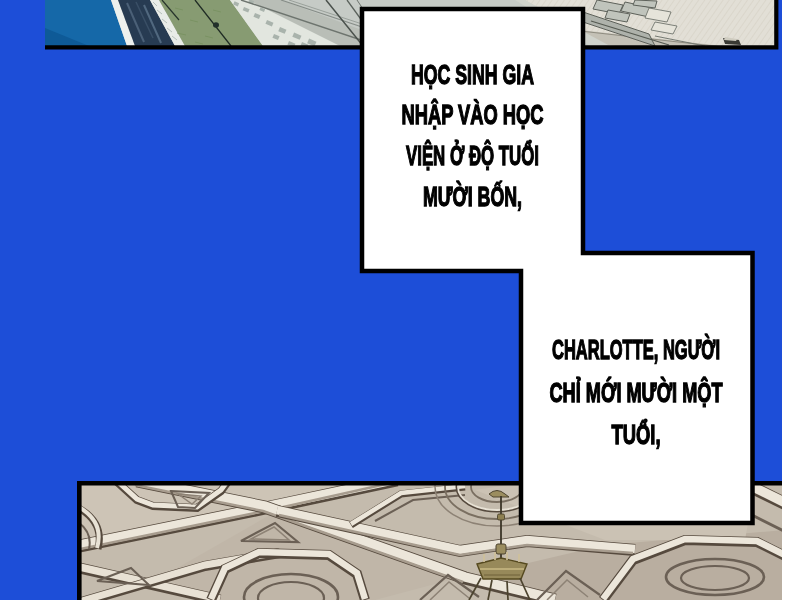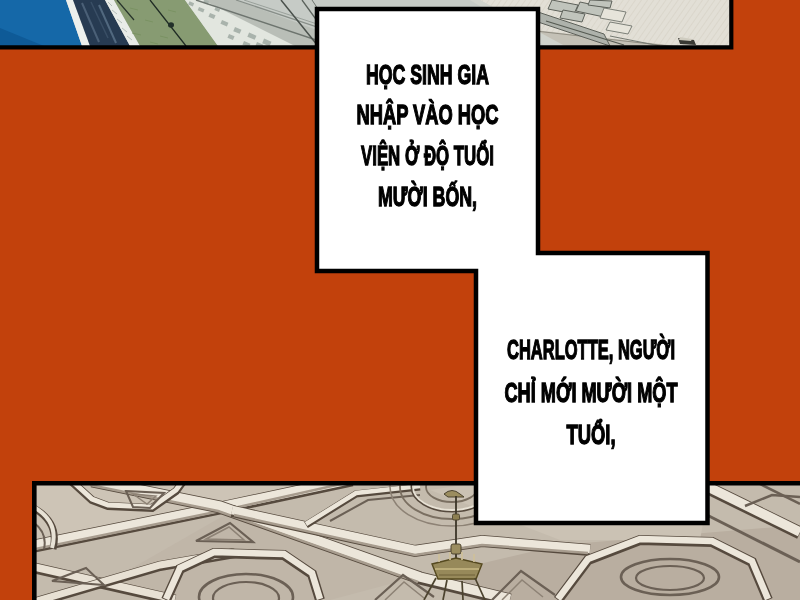--- a/index.html
+++ b/index.html
@@ -1,17 +1,17 @@
 <!DOCTYPE html>
 <html><head>
 <meta charset="utf-8">
 <style>
   html,body{margin:0;padding:0;background:#fff;}
-  #page{position:relative;width:800px;height:600px;overflow:hidden;background:#c2410c;
-        font-family:"Liberation Sans", sans-serif;}
+  #page{position:relative;width:737px;height:600px;overflow:hidden;background:#1d4ed8;
+        font-family:"Liberation Sans", sans-serif;padding-left:45px;}
   svg{display:block;}
 </style>
 </head>
 <body>
 <div id="page">
 <svg width="800" height="600" viewBox="0 0 800 600">
   <defs>
     <clipPath id="topclip">
           <rect x="0" y="0" width="731" height="46"></rect>
         </clipPath>

